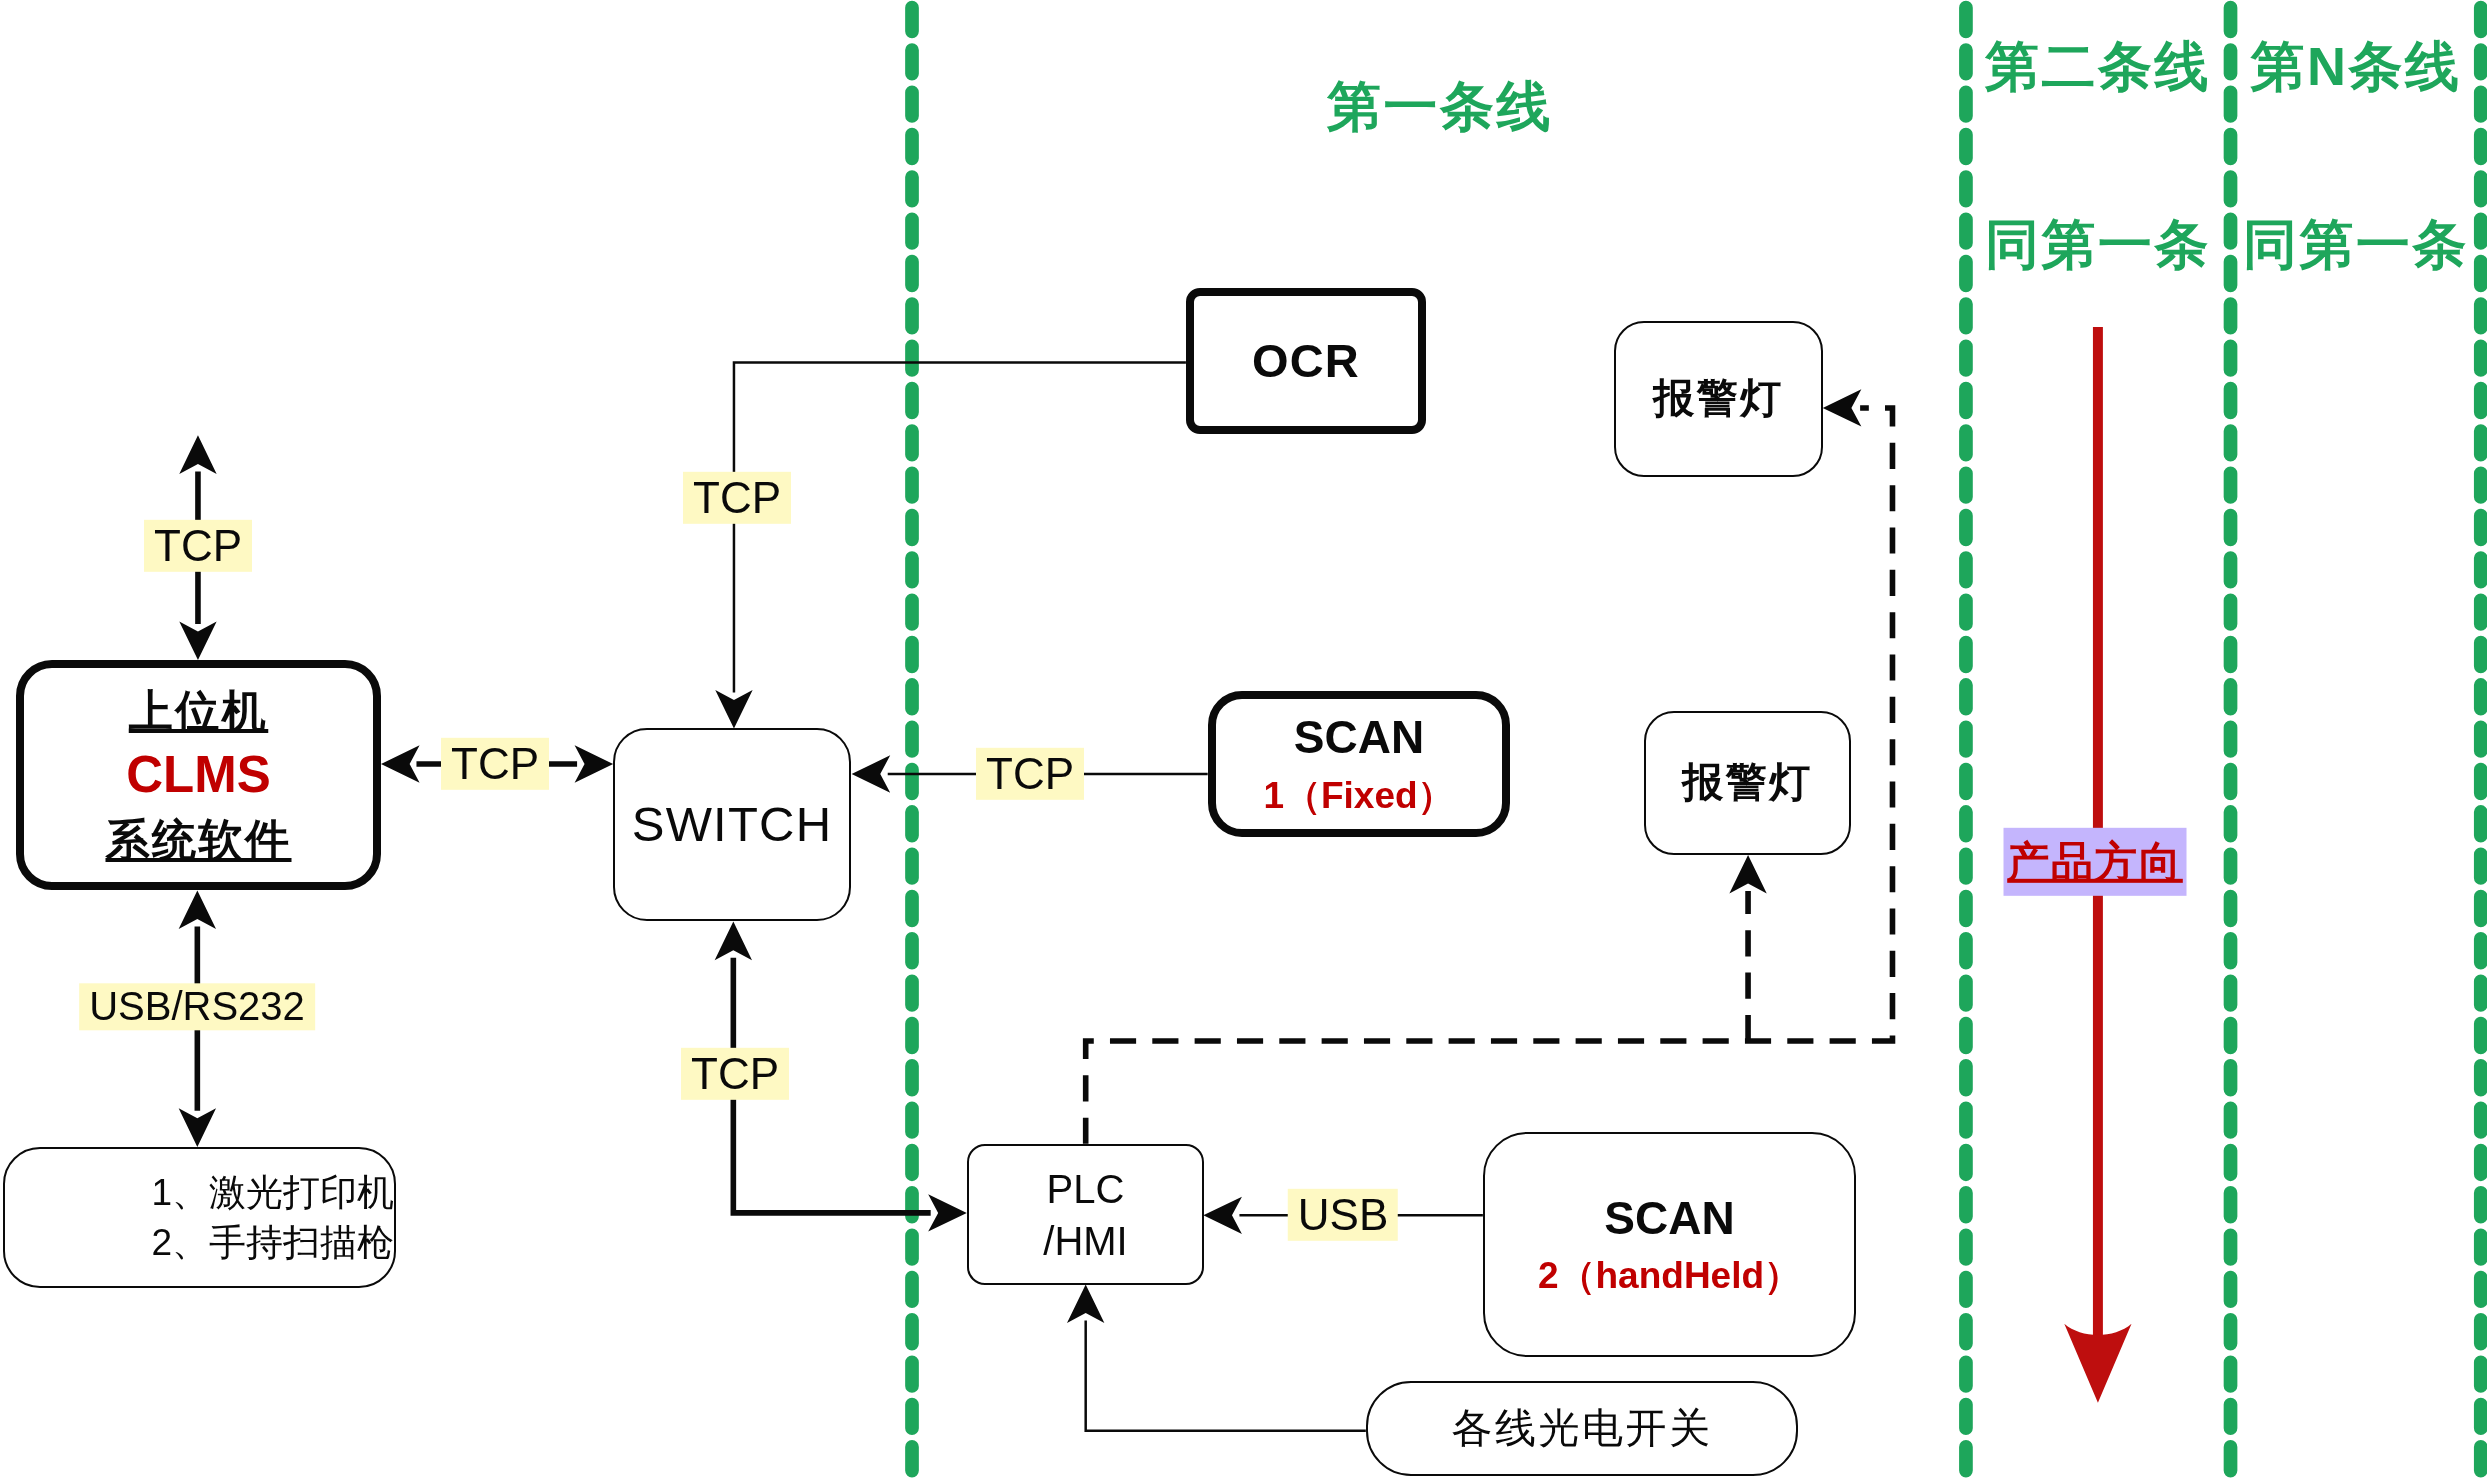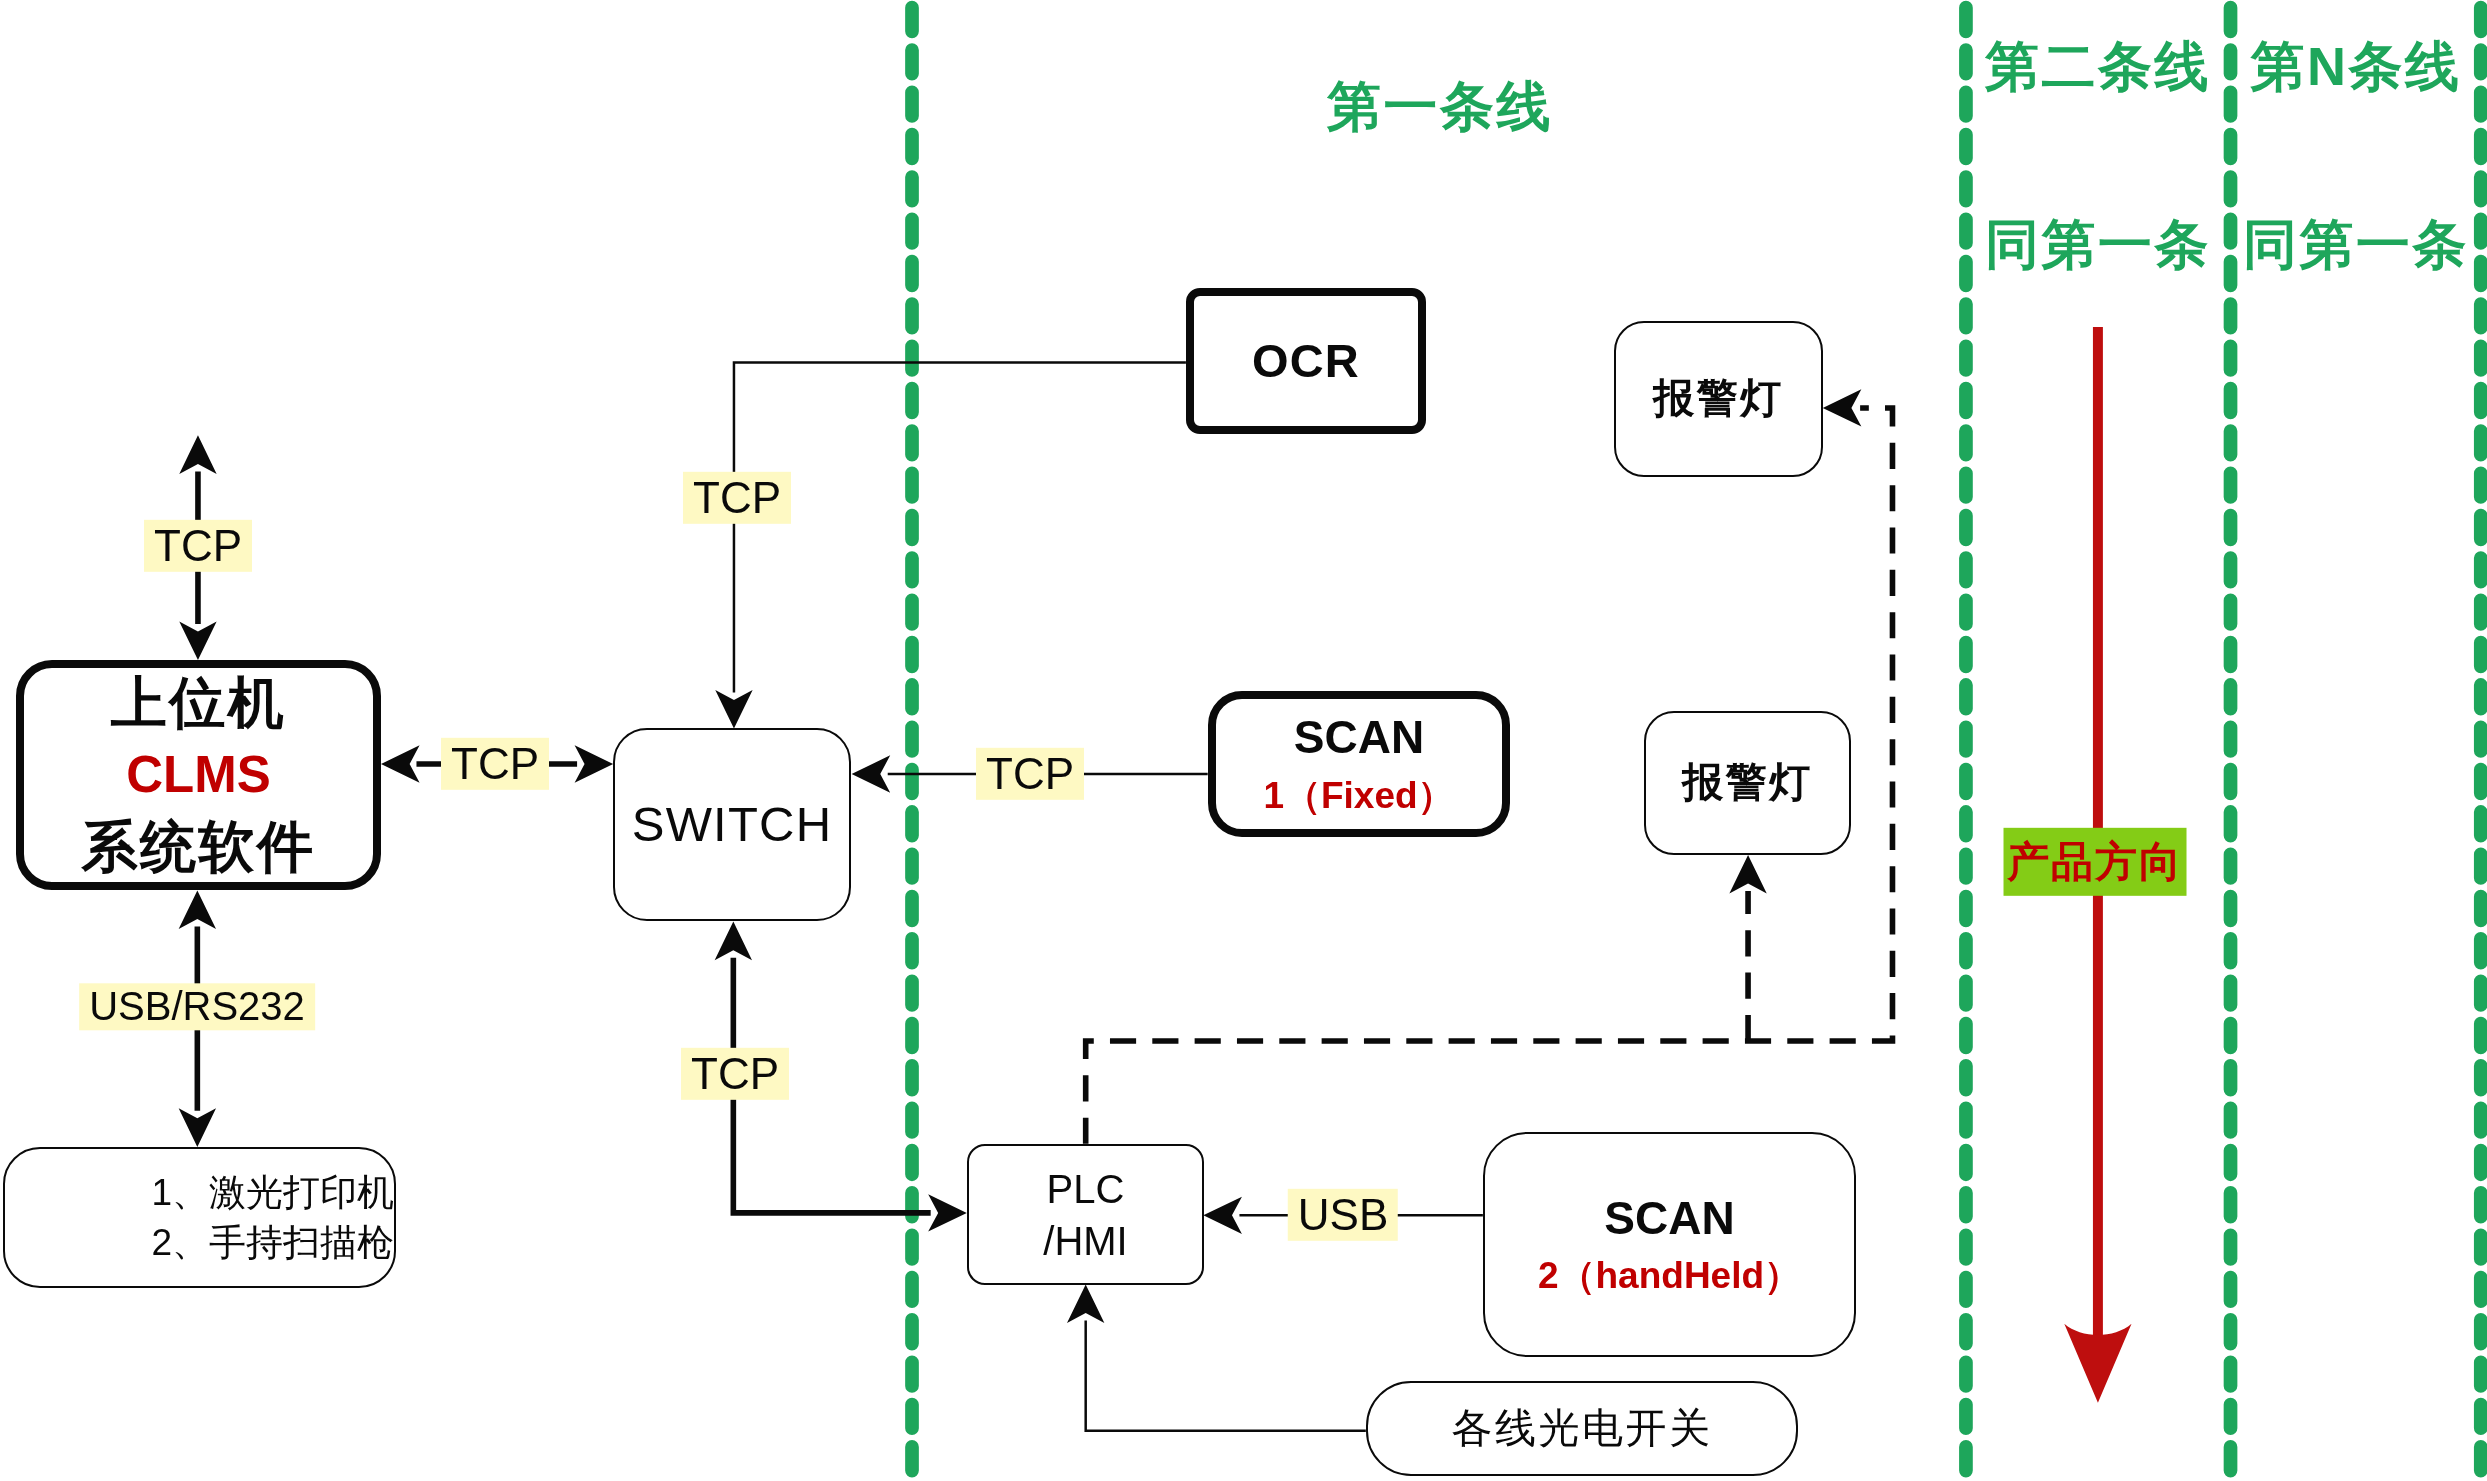--- a/index.html
+++ b/index.html
@@ -35,41 +35,41 @@
   }
   .node.bold-border{border-width:8px;border-radius:36px;}
   .t-db{font-size:49px;}
   .t-switch{font-size:49px;letter-spacing:1.2px;}
   .t-ocr{font-size:47px;font-weight:bold;letter-spacing:1.2px;}
   .t-scan{font-size:46px;font-weight:bold;}
   .t-scan-sub{font-size:37px;font-weight:bold;color:var(--red-text);margin-top:6.2px;}
   .t-plc{font-size:40px;line-height:1.3;}
   .t-alarm{font-size:41px;font-weight:bold;letter-spacing:2.5px;}
   .t-photo{font-size:41px;letter-spacing:2.5px;}
-  .t-clms-cn{font-size:56px;font-weight:bold;letter-spacing:2.5px;}
+  .t-clms-cn{font-size:44px;font-weight:bold;letter-spacing:2.5px;text-decoration:underline;}
   .t-clms-en{font-size:51px;font-weight:bold;color:var(--red-text);margin:5px 0;}
   .peri{align-items:flex-end;text-align:left;padding-left:13.7px;}
   .t-peri{font-size:37px;line-height:1.35;}
 
   .edge-label{
     position:absolute;transform:translate(-50%,-50%);
     background:#fef9c3;padding:1.2px 10px;white-space:nowrap;
     font-size:44px;color:var(--ink);
   }
   .edge-label.small{font-size:40px;}
 
   .lane-title{
     position:absolute;transform:translate(-50%,-50%);
     color:var(--green);font-weight:bold;font-size:54px;
     white-space:nowrap;letter-spacing:2.5px;
   }
   .flow-label{
     position:absolute;transform:translate(-50%,-50%);
     color:var(--red-text);font-weight:bold;font-size:42px;
-    background:#84cc16;padding:6.2px 3.7px;white-space:nowrap;letter-spacing:1.9px;
+    background:#c4b5fd;padding:6.2px 3.7px;white-space:nowrap;letter-spacing:1.9px;text-decoration:underline;
   }
 </style>
 </head>
 <body>
 
 <div class="stage">
 
   <svg class="wires" viewBox="0 0 3995 2380" aria-hidden="true">
 
     <g>

